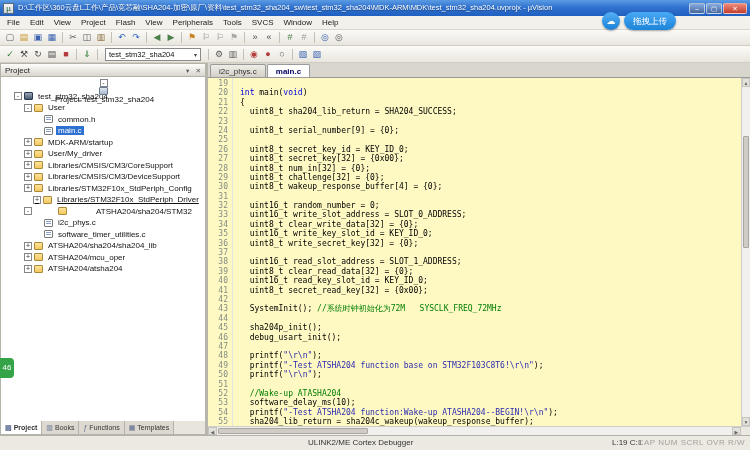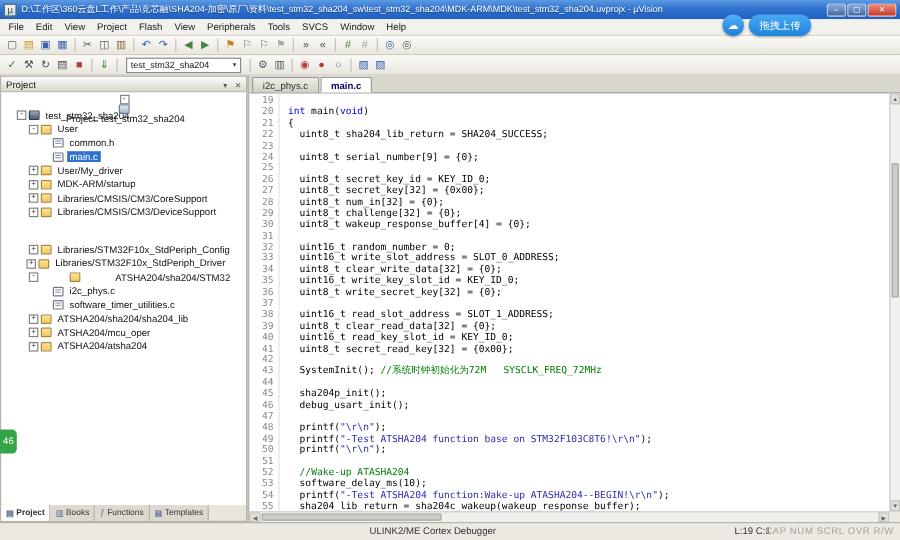--- a/index.html
+++ b/index.html
@@ -50,21 +50,21 @@
   .panel-tabs { height:14px; flex:none; background:#e8e5dd; border:1px solid #b5b2aa; border-top:none; display:flex; align-items:stretch; }
   .ptab { display:flex; align-items:center; gap:2px; padding:0 4px; font-size:7px; color:#333; border-right:1px solid #b5b2aa; background:#ddd9d0; }
   .ptab.active { background:#fff; font-weight:bold; }
   .pticon { font-size:7px; color:#5a6a8f; }
 
   
   .editor { flex:1; display:flex; flex-direction:column; min-width:0; background:#e8e5dd; }
   .tabbar { height:15px; flex:none; display:flex; align-items:flex-end; gap:1px; padding-left:2px; background:#d9d6ce; border-bottom:1px solid #9a9a9a; }
   .etab { height:13px; padding:0 8px; font-size:8px; line-height:13px; color:#333; border:1px solid #9a9a9a; border-bottom:none; border-radius:2px 2px 0 0; background:linear-gradient(#efede7,#d2cfc7); }
   .etab.active { background:#fff; color:#000060; font-weight:bold; }
-  .code-wrap { flex:1; display:flex; min-height:0; background:#ffffff; }
+  .code-wrap { flex:1; display:flex; min-height:0; background:#fef9c3; }
   .gutter { width:25px; flex:none; text-align:right; padding-right:4px; padding-top:1px; font-family:"DejaVu Sans Mono", monospace; font-size:8px; color:#828c82; border-right:1px solid #e3e3e3; }
   .ln { height:9.4px; line-height:9.4px; }
   .code { flex:1; min-width:0; padding-left:7px; padding-top:1px; font-family:"DejaVu Sans Mono", monospace; font-size:8px; white-space:pre; overflow:hidden; }
   .cl { height:9.4px; line-height:9.4px; }
   .tok-p { color:#000; }
   .tok-k { color:#0000dd; }
   .tok-c { color:#007d00; }
   .tok-s { color:#2b2bb0; }
 
   
@@ -213,43 +213,43 @@
             <span class="tlabel">common.h</span>
           </div>
           <div class="tree-item sel" style="padding-left: 33px;">
             <span class="expander none"></span>
             <span class="ticon file-c"></span>
             <span class="tlabel">main.c</span>
           </div>
           <div class="tree-item" style="padding-left: 23px;">
             <span class="expander">+</span>
             <span class="ticon group"></span>
+            <span class="tlabel">MDK-ARM/startup</span>
+          </div>
+          <div class="tree-item" style="padding-left: 23px;">
+            <span class="expander">+</span>
+            <span class="ticon group"></span>
             <span class="tlabel">User/My_driver</span>
           </div>
           <div class="tree-item" style="padding-left: 23px;">
             <span class="expander">+</span>
             <span class="ticon group"></span>
-            <span class="tlabel">MDK-ARM/startup</span>
-          </div>
-          <div class="tree-item" style="padding-left: 23px;">
-            <span class="expander">+</span>
-            <span class="ticon group"></span>
             <span class="tlabel">Libraries/CMSIS/CM3/CoreSupport</span>
           </div>
           <div class="tree-item" style="padding-left: 23px;">
             <span class="expander">+</span>
             <span class="ticon group"></span>
             <span class="tlabel">Libraries/CMSIS/CM3/DeviceSupport</span>
           </div>
-          <div class="tree-item" style="padding-left: 23px; margin-top: 20px;">
+          <div class="tree-item" style="padding-left: 23px;">
             <span class="expander">+</span>
             <span class="ticon group"></span>
             <span class="tlabel">Libraries/STM32F10x_StdPeriph_Config</span>
           </div>
-          <div class="tree-item" style="padding-left: 21px;">
+          <div class="tree-item" style="padding-left: 32px; text-decoration: underline;">
             <span class="expander">+</span>
             <span class="ticon group"></span>
             <span class="tlabel">Libraries/STM32F10x_StdPeriph_Driver</span>
           </div>
           <div class="tree-item" style="padding-left: 23px; gap: 24px;">
             <span class="expander">-</span>
             <span class="ticon group"></span>
             <span class="tlabel">ATSHA204/sha204/STM32</span>
           </div>
           <div class="tree-item" style="padding-left: 33px;">

